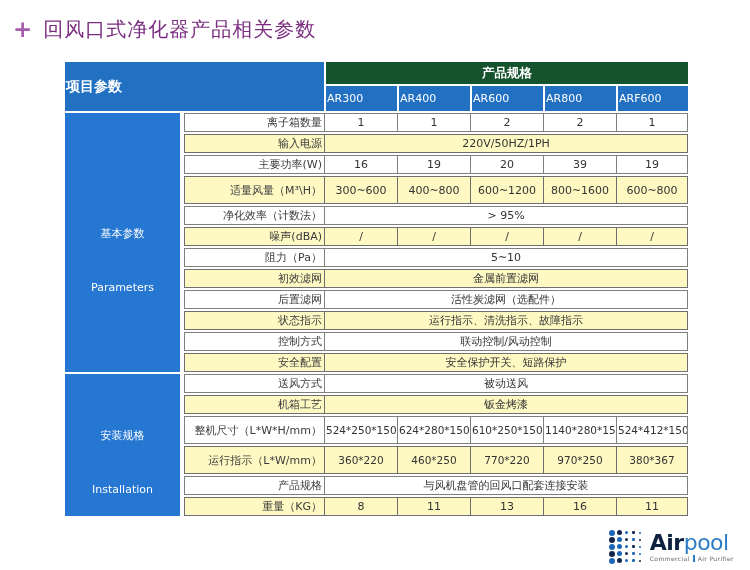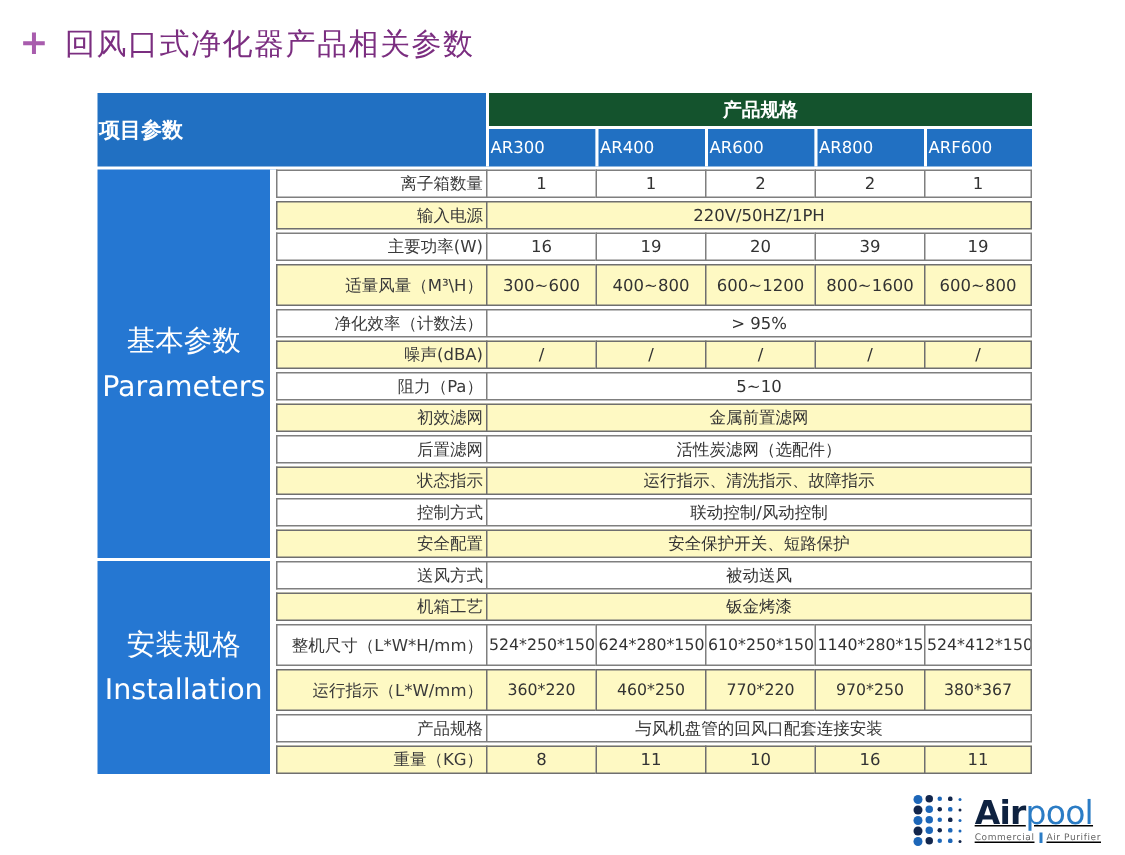--- a/index.html
+++ b/index.html
@@ -22,23 +22,23 @@
   .h-group{background:#14532d;color:#fff;font-weight:bold;font-size:12.5px;text-align:center;height:22px;border-left:2px solid #ffffff;}
   .h-model{background:#2170c2;color:#fff;font-size:11px;text-align:left;height:25px;border-left:2px solid #ffffff;vertical-align:middle;}
   td{font-size:11px;color:#333333;text-align:center;vertical-align:middle;height:19px;padding:0 2px;}
   tr.tall td{height:28px;}
   td.cell{background:#ffffff;border-top:1px solid #7f7f7f;border-bottom:1px solid #7f7f7f;border-left:1px solid #7f7f7f;}
   td.cell:last-child{border-right:1px solid #7f7f7f;}
   tr.g td.cell{background:#fef9c3;border-color:#6f6f6f;}
   td.label{text-align:right;padding-left:8px;color:#3a3a3a;}
   td.dim{font-size:10.5px;padding:0 1px;}
   td.sec{background:#2577d2;color:#ffffff;border:none;border-right:4px solid #ffffff;vertical-align:middle;text-align:center;}
-  .sec-line{font-size:19px;line-height:1.6;}
+  .sec-line{font-size:11px;line-height:1.6;margin-top:36px;}
   
-  .logo{position:absolute;right:16px;bottom:6px;display:flex;align-items:center;gap:6px;text-decoration:underline;}
+  .logo{position:absolute;right:16px;bottom:6px;display:flex;align-items:center;gap:6px;}
   .dot-matrix{display:grid;grid-template-columns:repeat(5,7px);grid-auto-rows:7px;align-items:center;justify-items:center;}
   .dot{border-radius:50%;background:#1c66b8;}
   .d6{width:6px;height:6px;} .d5{width:5px;height:5px;} .d4{width:3.5px;height:3.5px;}
   .d3{width:2.5px;height:2.5px;} .d2{width:2px;height:2px;}
   .navy{background:#12264c;}
   .brand{line-height:1;letter-spacing:-0.5px;}
   .brand .air{color:#0e2240;font-weight:bold;font-size:22px;}
   .brand .pool{color:#2b7cc5;font-weight:normal;font-size:22px;}
   .tagline{display:flex;align-items:center;gap:3px;font-size:6px;color:#666;margin-top:1px;letter-spacing:0.4px;}
   .tag-divider{width:2px;height:7px;background:#2b7cc5;display:inline-block;}
@@ -176,21 +176,21 @@
         <td class="cell dim">380*367</td>
       </tr>
       <tr>
         <td class="cell label">产品规格</td>
         <td class="cell" colspan="5">与风机盘管的回风口配套连接安装</td>
       </tr>
       <tr class="g">
         <td class="cell label">重量（KG）</td>
         <td class="cell">8</td>
         <td class="cell">11</td>
-        <td class="cell">10</td>
+        <td class="cell">13</td>
         <td class="cell">16</td>
         <td class="cell">11</td>
       </tr>
     </tbody>
   </table>
 
   <div class="logo">
     <div class="dot-matrix">
       <span class="dot d6"></span>
         <span class="dot d5 navy"></span>

